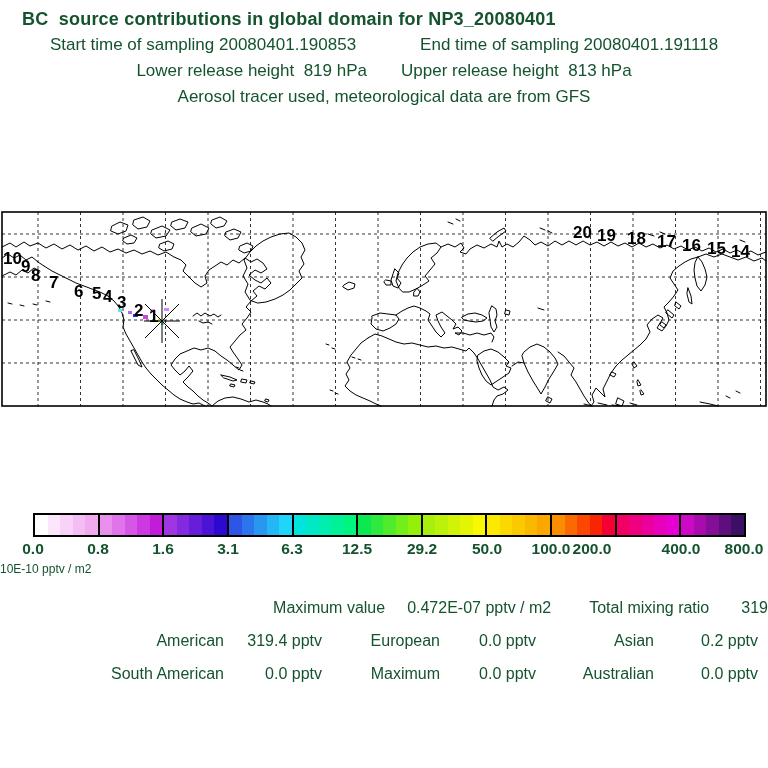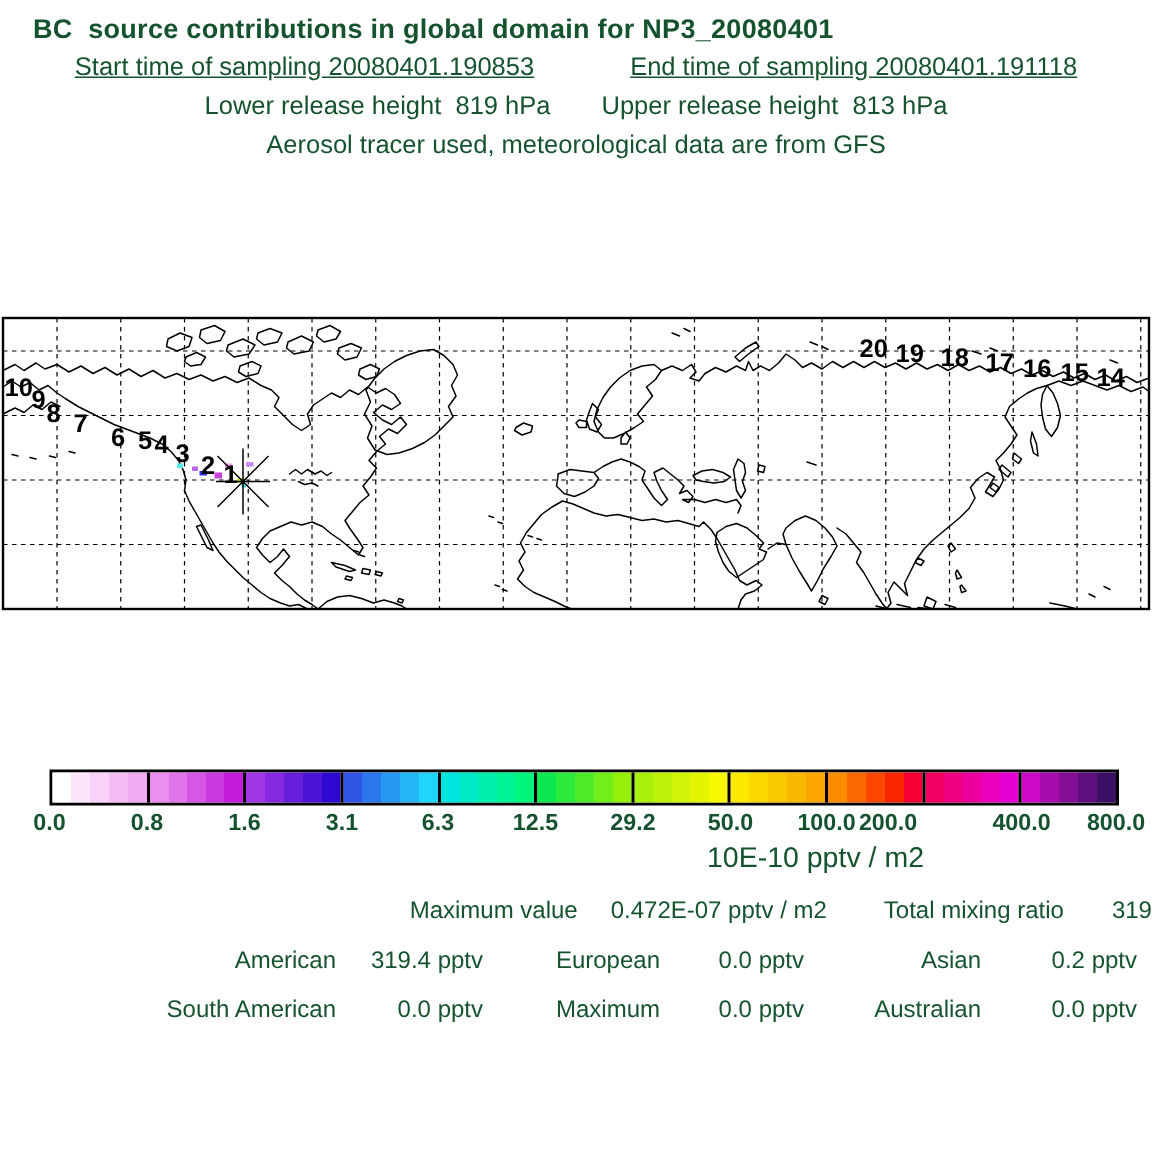--- a/index.html
+++ b/index.html
@@ -2,30 +2,30 @@
 <html><head>
 <meta charset="utf-8">
 <style>
   html,body{margin:0;padding:0;background:#fff;}
   #page{position:relative;width:768px;height:768px;background:#ffffff;overflow:hidden;
         font-family:"Liberation Sans",sans-serif;color:#14532d;}
   .abs{position:absolute;}
   .pre{white-space:pre;}
   .title{left:22px;top:9px;font-size:18px;font-weight:700;letter-spacing:.2px;}
   .hline{left:0;width:768px;display:flex;justify-content:center;font-size:17px;}
-  .hline2{top:35px;gap:64px;text-decoration:underline;}
+  .hline2{top:35px;gap:64px;}
   .hline3{top:61px;gap:34px;}
   .hline4{top:87px;}
   
   .cbar{left:33px;top:513px;width:713px;height:24px;border:2px solid #000;
         box-sizing:border-box;display:flex;}
   .cseg{flex:1 1 0;border-left:2px solid #000;}
   .cseg:first-child{border-left:none;}
   .ctick{top:540px;transform:translateX(-50%);font-size:15.5px;font-weight:700;}
-  .cunit{left:0;top:562px;width:616px;text-align:right;font-size:19px;}
+  .cunit{left:0;top:562px;width:616px;text-align:left;font-size:12px;}
   
   .sline1{left:0;top:599px;width:768px;display:flex;justify-content:flex-end;font-size:16px;padding-left:48px;}
   .sline1 span{white-space:pre;}
   .gap1{width:22px;} .gap2{width:38px;} .gap3{width:32px;}
   .sgrid{left:0;width:714px;display:grid;font-size:16px;
          grid-template-columns:180px 98px 118px 96px 118px 104px;margin-left:44px;}
   .srow2{top:632px;} .srow3{top:665px;}
   .sgrid div{text-align:right;white-space:pre;}
   svg text{font-family:"Liberation Sans",sans-serif;font-weight:700;font-size:17px;}
 </style>

